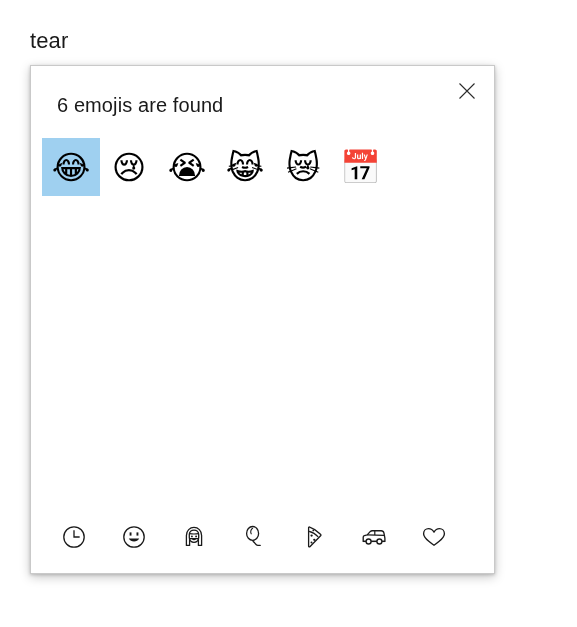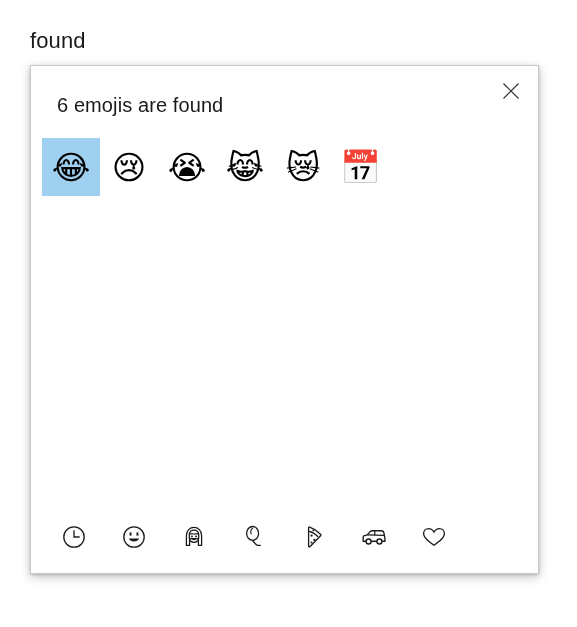--- a/index.html
+++ b/index.html
@@ -26,21 +26,21 @@
     color: #1a1a1a;
     letter-spacing: 0.1px;
     white-space: nowrap;
   }
 
   
   #emoji-panel {
     position: absolute;
     left: 30px;
     top: 65px;
-    width: 509px;
+    width: 465px;
     height: 509px;
     background: #ffffff;
     border: 1px solid #c9c9c9;
     box-sizing: border-box;
     box-shadow: 0 3px 10px rgba(0,0,0,0.22), 0 1px 3px rgba(0,0,0,0.18);
   }
 
   
   #close-button {
     position: absolute;
@@ -122,21 +122,21 @@
     background: transparent;
     border: 0;
     padding: 0;
     cursor: default;
   }
   .category-button svg { display: block; }
 </style>
 </head>
 <body>
 
-<div id="search-term">found</div>
+<div id="search-term">tear</div>
 
 <div id="emoji-panel">
 
   <button id="close-button" aria-label="Close">
     <span>
       <svg width="18" height="18" viewBox="0 0 18 18">
         <path d="M1.5 1.5 L16.5 16.5 M16.5 1.5 L1.5 16.5" stroke="#2b2b2b" stroke-width="1.1" fill="none"></path>
       </svg>
     </span>
   </button>

